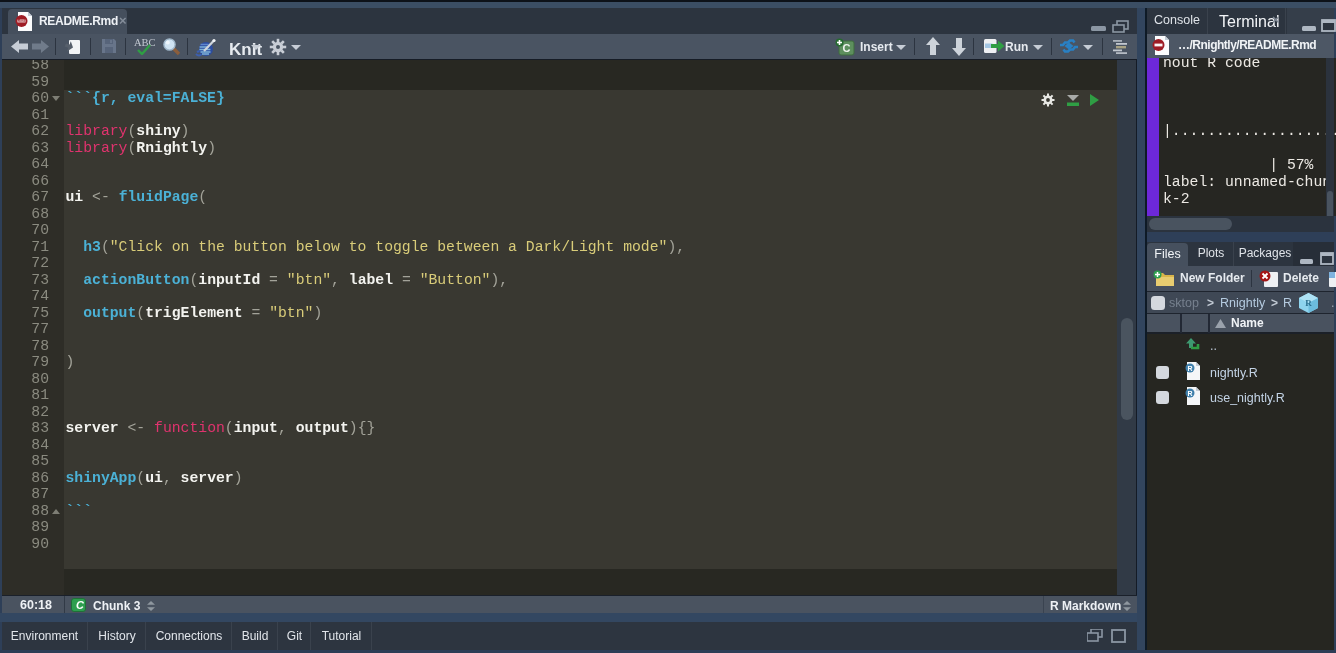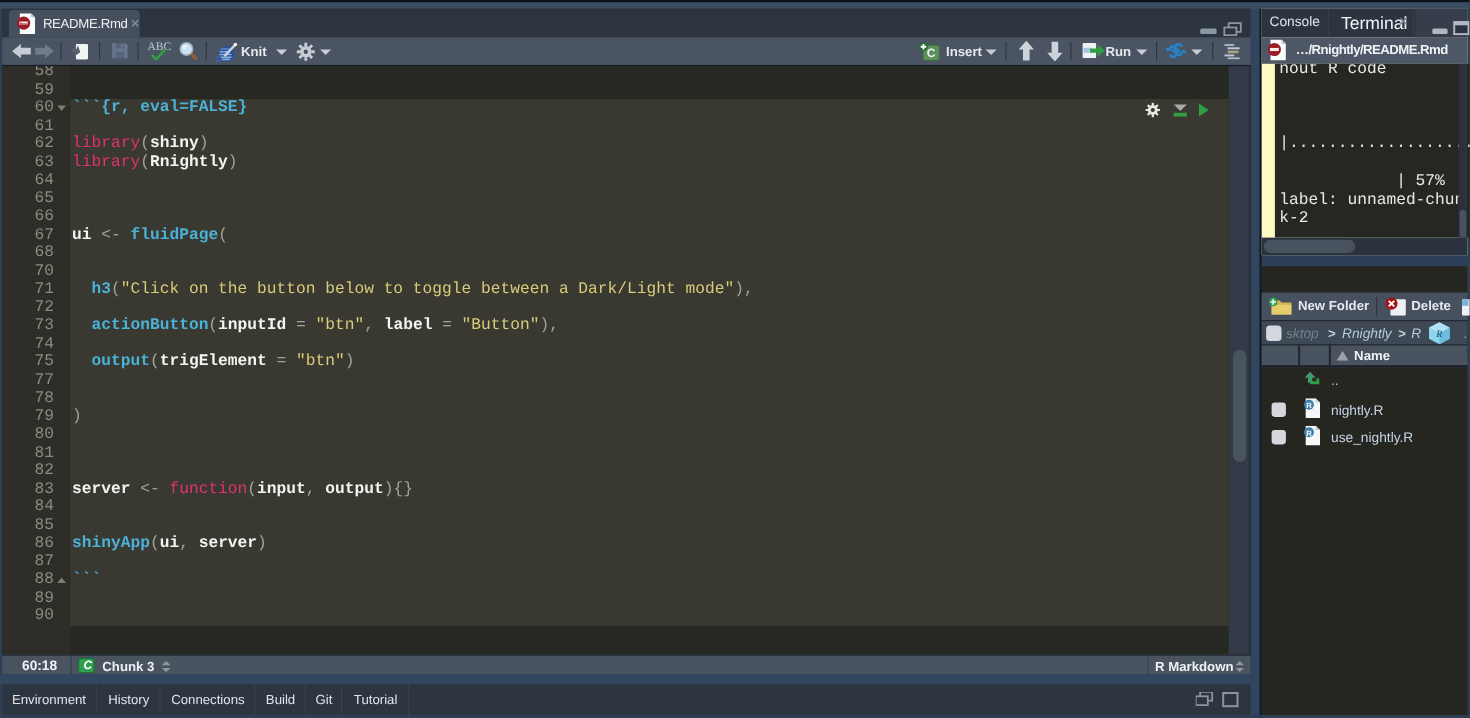--- a/index.html
+++ b/index.html
@@ -8,21 +8,21 @@
 #app { position:absolute; left:0; top:0; width:1336px; height:653px; background:#2e3f58; overflow:hidden; }
 .abs { position:absolute; }
 .mono { font-family:"Liberation Mono", monospace; }
 
 #topstrip { left:0; top:0; width:1336px; height:8px; background:#3b4e64; border-top:2px solid #0d1219; }
 #botstrip { left:0; top:650px; width:1336px; height:3px; background:#2c3d56; }
 
 #edpanel { left:2px; top:8px; width:1135px; height:605px; background:#2c343f; }
 #edtabbar { left:0; top:0; width:1135px; height:26px; background:#2c343f; }
 #edtab { left:6px; top:1px; width:119px; height:25px; background:#454f5d; border-radius:4px 4px 0 0; }
-#edtab .ttext { position:absolute; left:31px; top:5px; letter-spacing:-0.3px; font-size:12px; font-weight:normal; color:#eef1f5; }
+#edtab .ttext { position:absolute; left:31px; top:5px; letter-spacing:-0.3px; font-size:12px; font-weight:bold; color:#eef1f5; }
 #edtab .tclose { position:absolute; left:111px; top:4px; font-size:13px; font-weight:bold; color:#848d99; }
 #edtoolbar { left:0; top:26px; width:1135px; height:26px; background:#4a5462; border-bottom:1px solid #161c26; }
 .tsep { position:absolute; top:4px; width:1px; height:17px; background:#2c3440; }
 .tlabel { position:absolute; font-size:12px; color:#e6eaef; font-weight:bold; }
 .caret { position:absolute; width:0; height:0; border-left:5px solid transparent; border-right:5px solid transparent; border-top:5px solid #d6dae0; }
 
 #edbody { left:0; top:52px; width:1135px; height:535px; overflow:hidden; background:#282822; }
 #gutter { left:0; top:0; width:61.5px; height:535px; background:#2e2d27; }
 #chunkbg { left:61.5px; top:30px; width:1053.5px; height:478.5px; background:#393831; }
 #vsb { left:1115px; top:0; width:20px; height:535px; background:#313a46; border-right:1px solid #141b26; }
@@ -37,31 +37,31 @@
 .c-gy { color:#a3a399; }
 .c-yl { color:#d9cc79; }
 .c-cm { color:#8f8f82; }
 .fold { position:absolute; left:50px; width:0; height:0; }
 .spell { text-decoration:underline dashed #c98a4b 1.5px; text-underline-offset:3px; }
 
 #edstatus { left:0; top:587px; width:1135px; height:18px; background:#4a5360; border-top:1px solid #1a202a; }
 
 #vsplit { left:1137px; top:8px; width:10px; height:642px; background:#32455e; border-right:2px solid #0e1a26; }
 
-#conpanel { left:1147px; top:8px; width:187px; height:224px; background:#fef9c3; }
+#conpanel { left:1147px; top:8px; width:187px; height:224px; background:#6d28d9; }
 #contabs { left:0; top:0; width:187px; height:26px; background:#2c343f; }
 #conhdr { left:0; top:26px; width:187px; height:23.5px; background:#4d5765; }
 #conbody { left:12px; top:49.5px; width:193px; height:158px; background:#262622; overflow:hidden; }
 #convsb { left:179px; top:49.5px; width:8px; height:158px; background:#2b323d; }
 #conhsb { left:0; top:207.5px; width:187px; height:16.5px; background:#2b333e; }
 
 #filepanel { left:1147px; top:242px; width:187px; height:408px; background:#262621; }
 #ftabs { left:0; top:0; width:187px; height:24px; background:#2c343f; }
 #ftoolbar { left:0; top:24px; width:187px; height:25px; background:#47505e; }
-#fcrumb { left:0; top:49px; width:187px; height:22px; background:#3f4855; border-top:1px solid #1e242e;font-style:italic; }
+#fcrumb { left:0; top:49px; width:187px; height:22px; background:#3f4855; border-top:1px solid #1e242e; }
 #fhdr { left:0; top:71px; width:187px; height:21px; background:#49525f; border-top:1px solid #1e242e; border-bottom:2px solid #1b2028; }
 #flist { left:0; top:94px; width:187px; height:314px; background:#262621; }
 
 #botnavy { left:0; top:613px; width:1137px; height:9px; background:#334761; }
 #bottabs { left:2px; top:622px; width:1135px; height:28px; background:#2d3540; }
 .btab { position:absolute; top:0; height:28px; border-right:1px solid #3a424d; color:#e1e5ea; font-size:12px; line-height:28px; text-align:center; }
 </style>
 </head>
 <body>
 <div id="app">
@@ -123,21 +123,21 @@
 
       <svg class="abs" style="left:193px;top:3px;" width="22" height="20" viewBox="0 0 22 20">
         <path d="M1 17 q3 3 6 0" stroke="#3c5fb0" stroke-width="2" fill="none"></path>
         <path d="M2 15 q4 -2 8 0" stroke="#3c5fb0" stroke-width="2.2" fill="none"></path>
         <circle cx="11" cy="12" r="7" fill="#2c4da0"></circle>
         <path d="M4.6 10 h9 M4.4 12.5 h11 M5.5 15 h10 M7 17 h7" stroke="#7fb2d8" stroke-width="1.5" fill="none"></path>
         <path d="M5.5 7.5 h8" stroke="#5f87cc" stroke-width="1.5"></path>
         <line x1="9" y1="14" x2="19" y2="3.5" stroke="#cfd5dc" stroke-width="2.2"></line>
         <circle cx="19" cy="3.5" r="1.6" fill="#f2f4f6"></circle>
       </svg>
-      <div class="tlabel" style="left:217px;top:6px;font-size:12px;">Knit</div>
+      <div class="tlabel" style="left:227px;top:6px;font-size:17px;">Knit</div>
       <div class="caret" style="left:249px;top:11px;border-top-color:#c7cdd6;"></div>
 
       <svg class="abs" style="left:267px;top:4px;" width="18" height="18" viewBox="0 0 18 18">
         <g fill="#c9ced6">
           <circle cx="9" cy="9" r="5.2"></circle>
           <g stroke="#c9ced6" stroke-width="2.6">
             <line x1="9" y1="0.8" x2="9" y2="4"></line>
               <line x1="9" y1="14" x2="9" y2="17.2"></line>
             <line x1="0.8" y1="9" x2="4" y2="9"></line>
               <line x1="14" y1="9" x2="17.2" y2="9"></line>
@@ -197,21 +197,20 @@
       <div class="abs" id="gutter"></div>
       <div class="abs" id="chunkbg"></div>
       <div class="abs" id="codelayer">
         <div class="cl"><span class="num">58</span></div>
         <div class="cl"><span class="num">59</span></div>
         <div class="cl"><span class="num">60</span><span class="fold" style="top:6px;border-left:4px solid transparent;border-right:4px solid transparent;border-top:5px solid #7d7d74;"></span><span class="code c-cy">```{r, eval=FALSE}</span></div>
         <div class="cl"><span class="num">61</span></div>
         <div class="cl"><span class="num">62</span><span class="code"><span class="c-pk">library</span><span class="c-gy">(</span><span class="c-wh">shiny</span><span class="c-gy">)</span></span></div>
         <div class="cl"><span class="num">63</span><span class="code"><span class="c-pk">library</span><span class="c-gy">(</span><span class="c-wh">Rnightly</span><span class="c-gy">)</span></span></div>
         <div class="cl"><span class="num">64</span></div>
-        <div class="cl"><span class="num">65</span></div>
         <div class="cl"><span class="num">66</span></div>
         <div class="cl"><span class="num">67</span><span class="code"><span class="c-wh">ui</span> <span class="c-gy">&lt;-</span> <span class="c-cy">fluidPage</span><span class="c-gy">(</span></span></div>
         <div class="cl"><span class="num">68</span></div>
         <div class="cl"><span class="num">70</span></div>
         <div class="cl"><span class="num">71</span><span class="code">  <span class="c-cy">h3</span><span class="c-gy">(</span><span class="c-yl">"Click on the button below to toggle between a Dark/Light mode"</span><span class="c-gy">),</span></span></div>
         <div class="cl"><span class="num">72</span></div>
         <div class="cl"><span class="num">73</span><span class="code">  <span class="c-cy">actionButton</span><span class="c-gy">(</span><span class="c-wh">inputId</span> <span class="c-gy">=</span> <span class="c-yl">"btn"</span><span class="c-gy">,</span> <span class="c-wh">label</span> <span class="c-gy">=</span> <span class="c-yl">"Button"</span><span class="c-gy">),</span></span></div>
         <div class="cl"><span class="num">74</span></div>
         <div class="cl"><span class="num">75</span><span class="code">  <span class="c-cy">output</span><span class="c-gy">(</span><span class="c-wh">trigElement</span> <span class="c-gy">=</span> <span class="c-yl">"btn"</span><span class="c-gy">)</span></span></div>
         <div class="cl"><span class="num">77</span></div>
@@ -311,20 +310,31 @@
     </div>
     <div class="abs" id="convsb">
       <div class="abs" style="left:1px;top:133px;width:6px;height:30px;background:#49535f;border-radius:3px;"></div>
     </div>
     <div class="abs" id="conhsb">
       <div class="abs" style="left:2px;top:2px;width:83px;height:12px;background:#49535f;border-radius:6px;"></div>
     </div>
   </div>
 
   <div class="abs" id="filepanel">
+    <div class="abs" id="ftabs">
+      <div class="abs" style="left:0;top:1px;width:41px;height:23px;background:#46505e;border-radius:4px 4px 0 0;color:#f2f5f8;font-size:12.5px;line-height:22px;text-align:center;">Files</div>
+      <div class="abs" style="left:42px;top:0;width:45px;height:24px;border-right:1px solid #3a424d;color:#dfe3e8;font-size:12px;line-height:23px;text-align:center;">Plots</div>
+      <div class="abs" style="left:88px;top:0;width:60px;height:24px;color:#dfe3e8;font-size:12px;line-height:23px;text-align:center;">Packages</div>
+      <div class="abs" style="left:146px;top:0;width:41px;height:24px;background:#272e38;"></div>
+      <svg class="abs" style="left:153px;top:10px;" width="34px" height="14" viewBox="0 0 34 14">
+        <rect x="0" y="7" width="13" height="5" rx="1.5" fill="#aeb7c2"></rect>
+        <rect x="21" y="1" width="12" height="11" fill="#2c343f" stroke="#aeb7c2" stroke-width="1.8"></rect>
+        <rect x="21" y="1" width="12" height="3" fill="#aeb7c2"></rect>
+      </svg>
+    </div>
     <div class="abs" id="ftoolbar">
       <svg class="abs" style="left:6px;top:4px;" width="22" height="17" viewBox="0 0 22 17">
         <path d="M3 3 h7 l2 2 h9 v11 h-18 z" fill="#d9b44a"></path>
         <path d="M3 7 h18 v9 h-18 z" fill="#e8cc70"></path>
         <circle cx="4.5" cy="4.5" r="4" fill="#2e9e4f"></circle>
         <line x1="4.5" y1="2" x2="4.5" y2="7" stroke="#fff" stroke-width="1.5"></line>
         <line x1="2" y1="4.5" x2="7" y2="4.5" stroke="#fff" stroke-width="1.5"></line>
       </svg>
       <div class="abs tlabel" style="left:33px;top:5px;">New Folder</div>
       <div class="abs" style="left:104px;top:4px;width:1px;height:17px;background:#2c3440;"></div>

